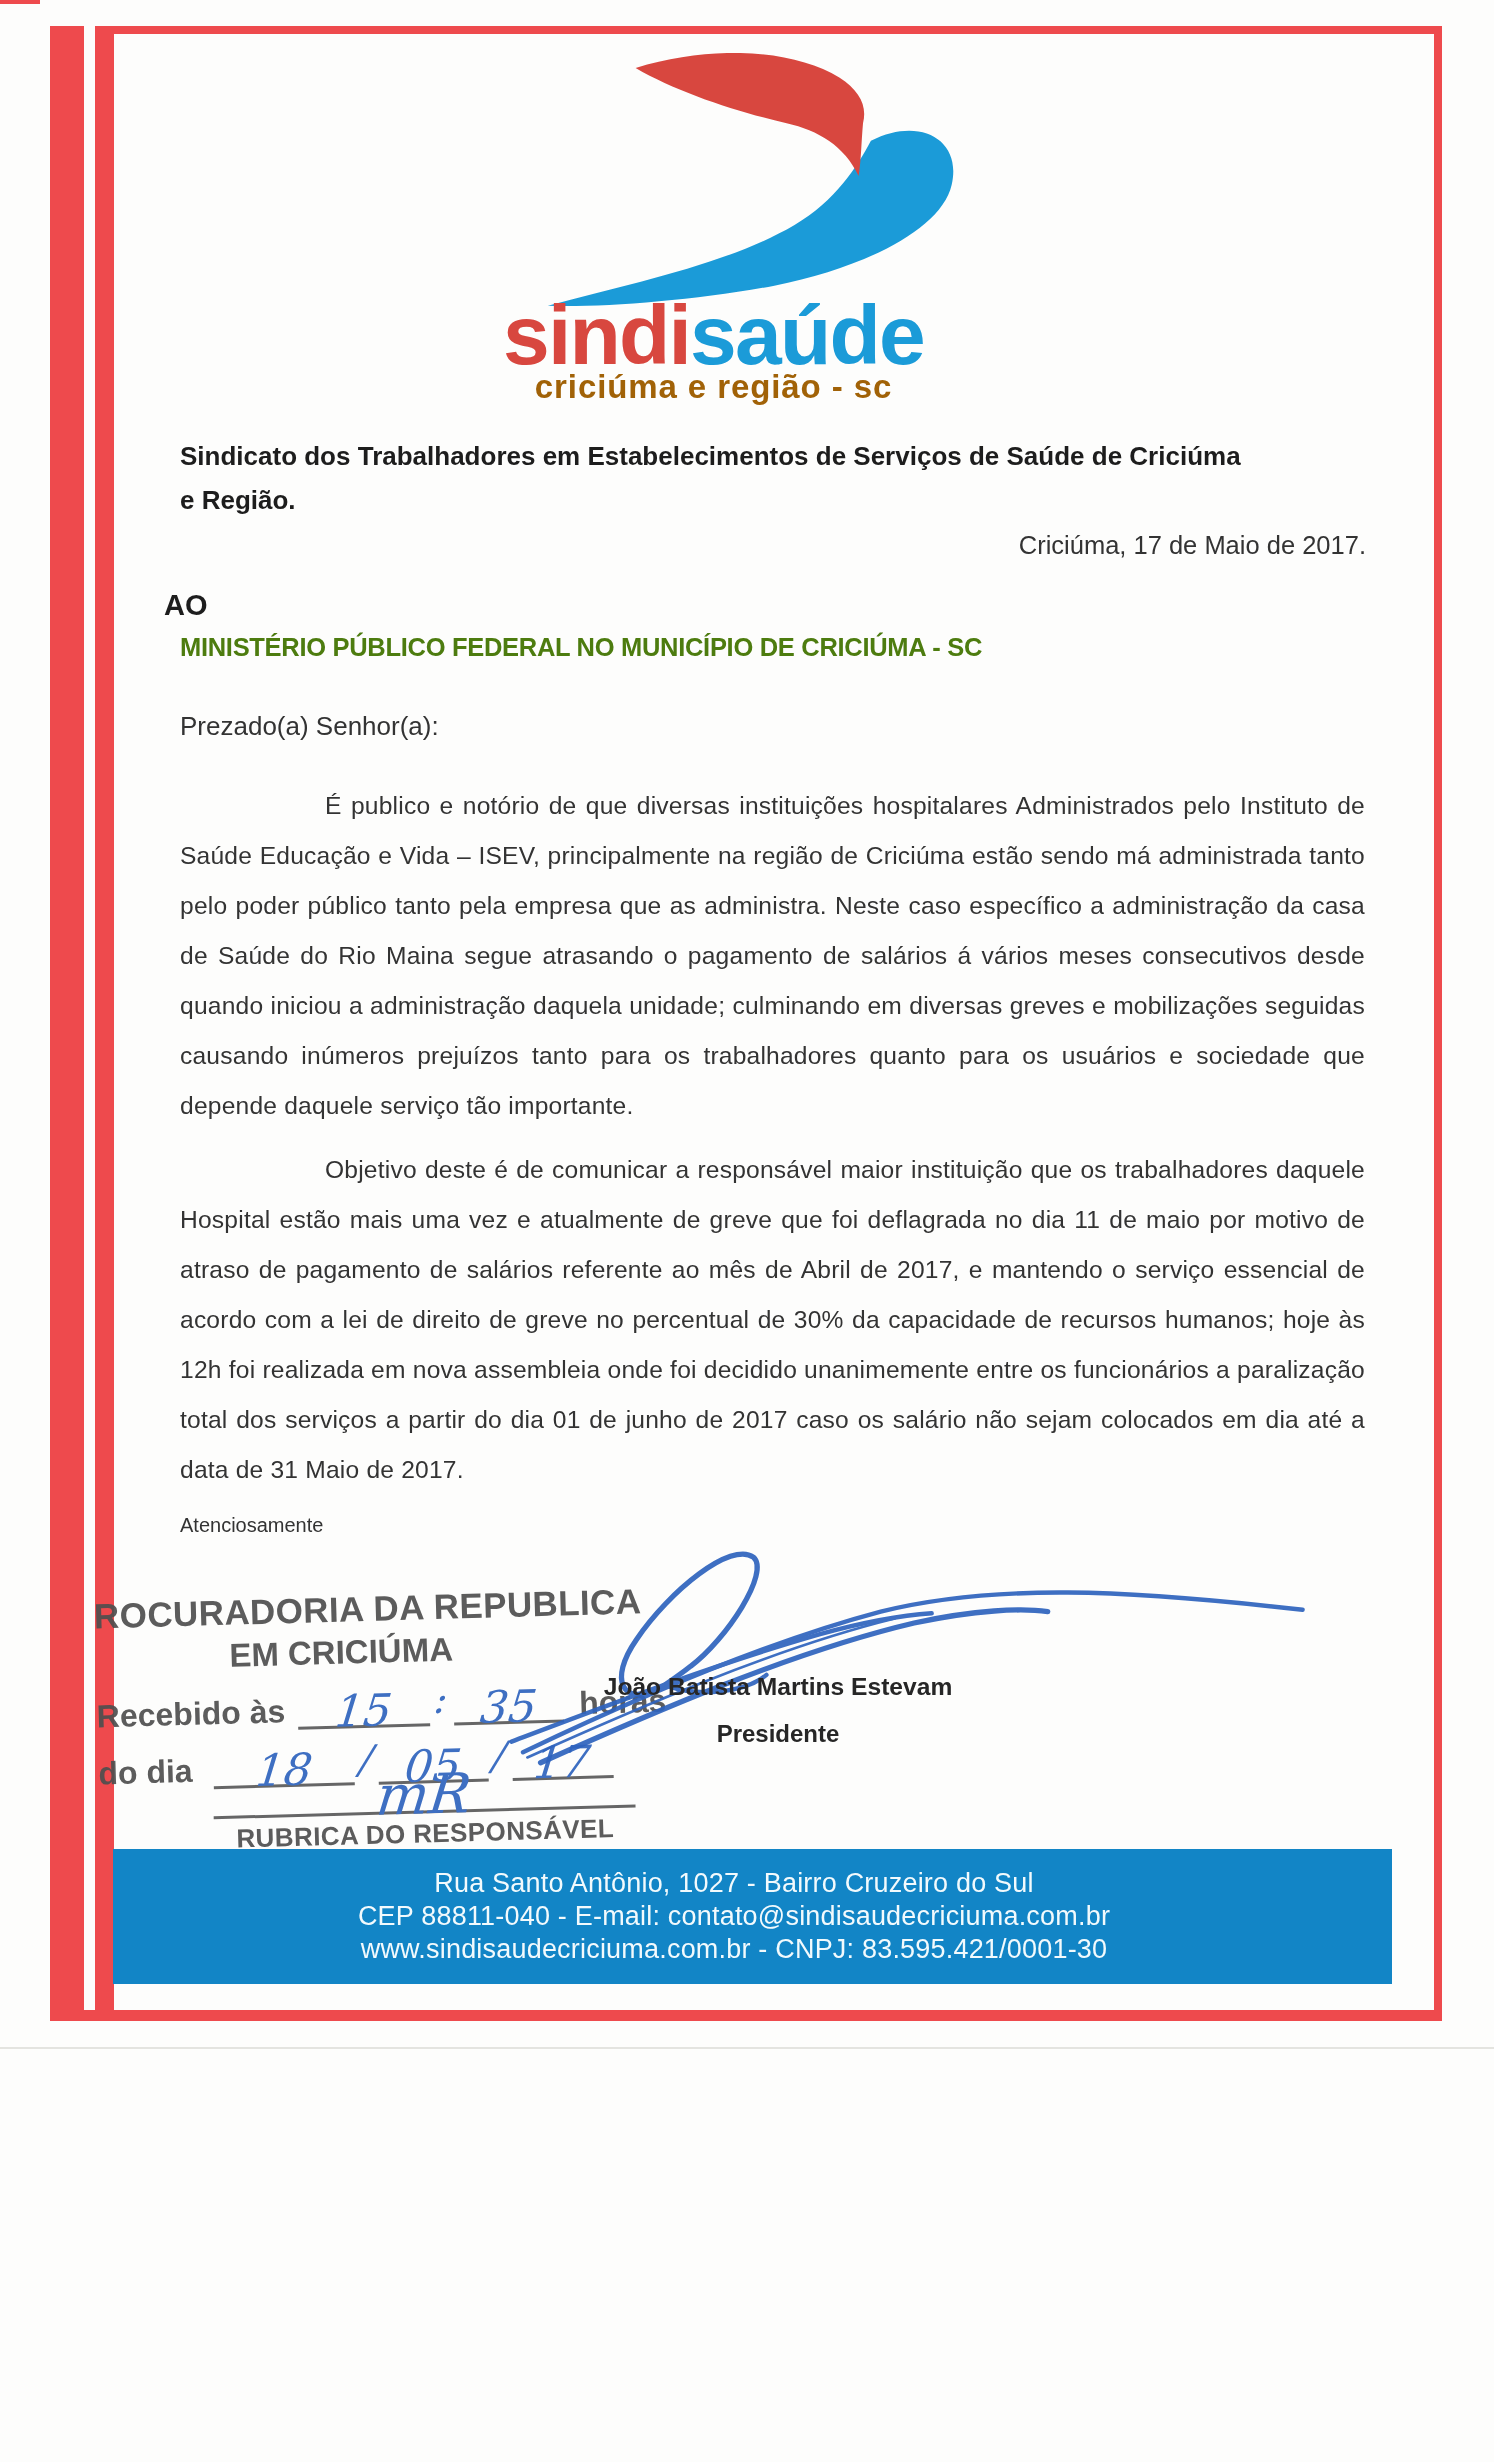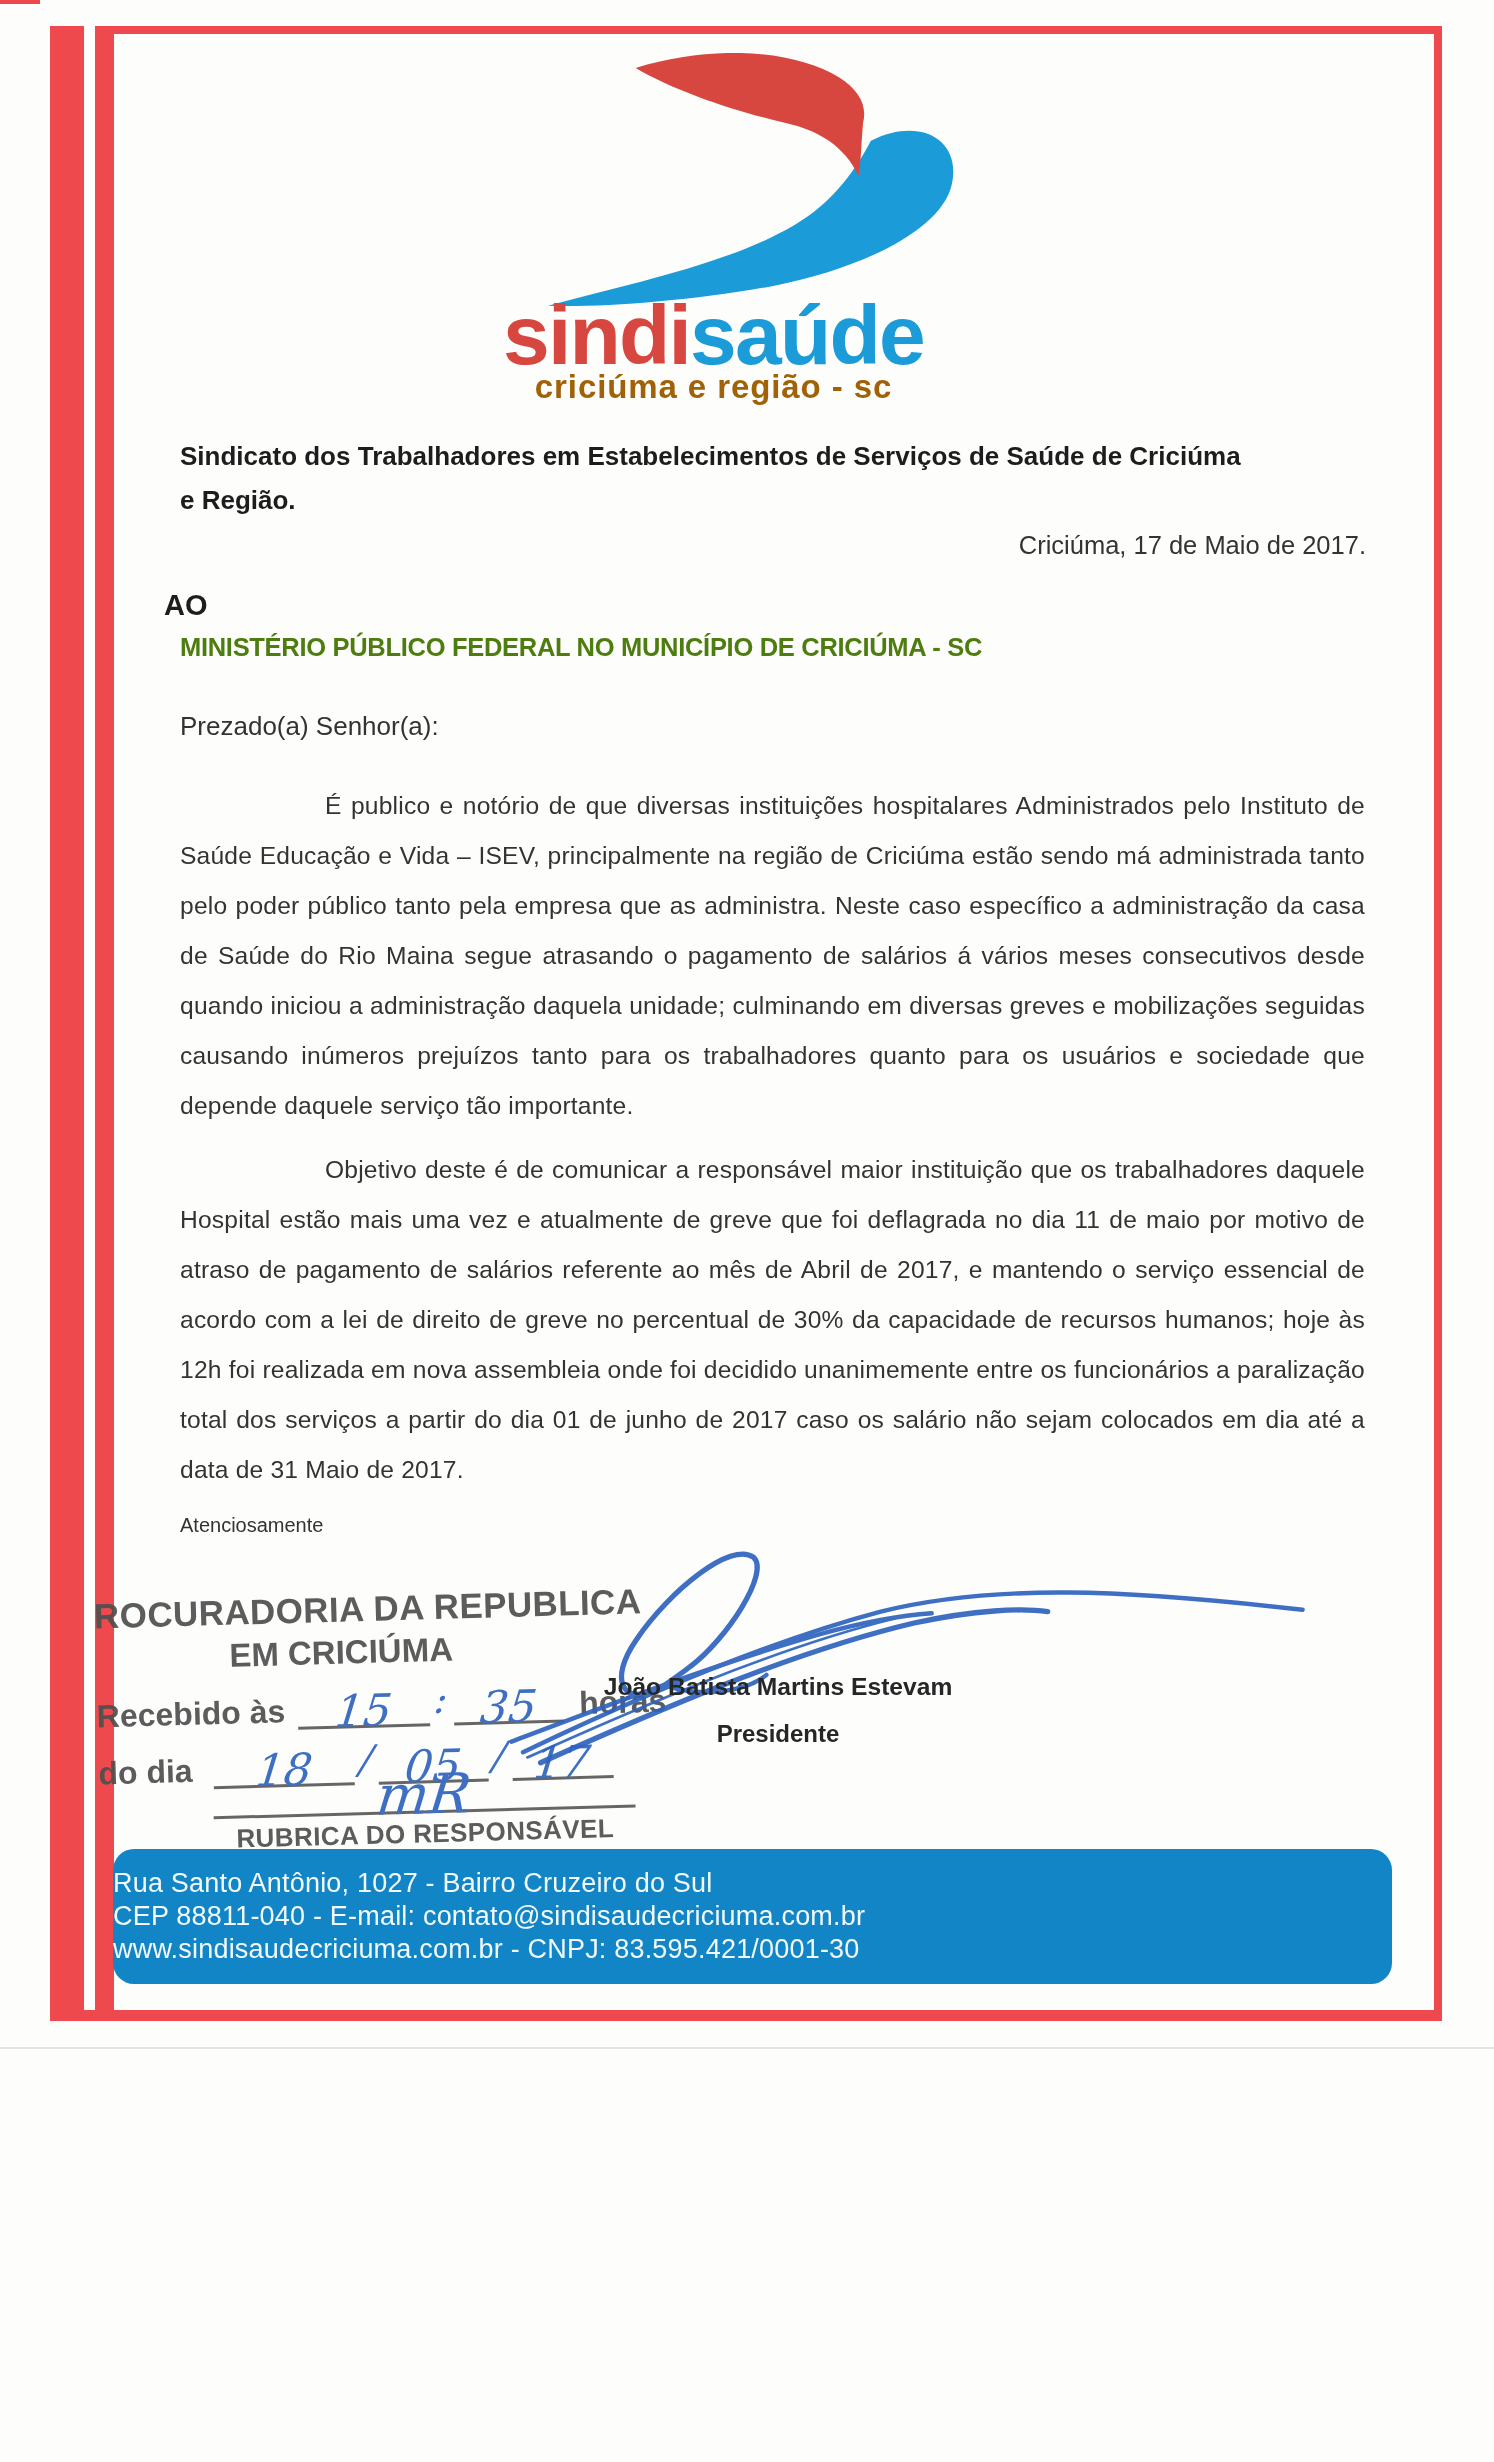--- a/index.html
+++ b/index.html
@@ -104,22 +104,22 @@
     color:#262626;
   }
   .signer-name  { font-size:24.6px; font-weight:bold; }
   .signer-title { font-size:24px; font-weight:bold; margin-top:19.3px; }
 
   
   .footer-bar {
     position:absolute; left:113px; top:1849px; width:1279px; height:135px;
     background:#1285c6; color:#f2fafd;
     display:flex; flex-direction:column; justify-content:center;
-    text-align:left; padding-right:37px;
-    font-size:27px; line-height:33px; letter-spacing:0.2px;border-radius:21px;
+    text-align:center; padding-right:37px;
+    font-size:27px; line-height:33px; letter-spacing:0.2px;
   }
 </style>
 </head>
 <body>
 
 <div class="page">
 
   <div class="red frame-sliver-topleft"></div>
   <div class="red frame-top-bar"></div>
   <div class="red frame-left-outer"></div>

